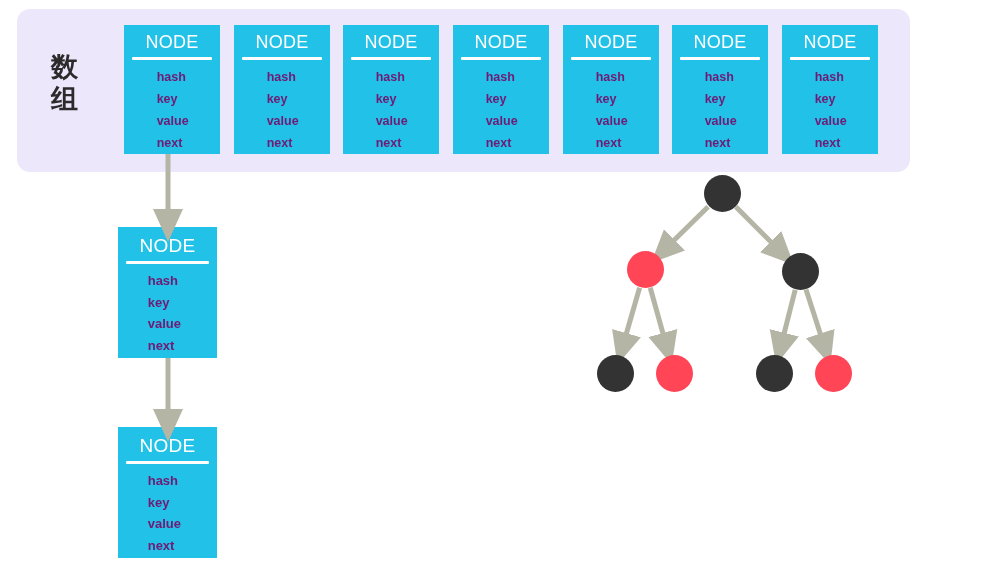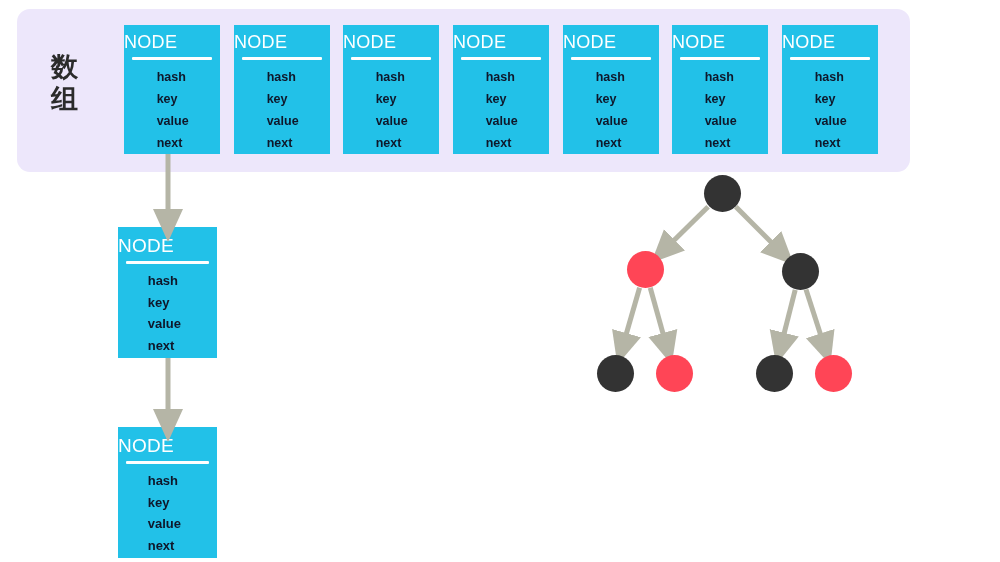--- a/index.html
+++ b/index.html
@@ -48,37 +48,38 @@
     background: #22C1E8;
     box-sizing: border-box;
     padding-top: 5px;
   }
   .node-card.top {
     top: 25px;
     width: 96px;
     height: 129px;
   }
   .node-title {
+    text-align: center;
     color: #ffffff;
     font-size: 18px;
     font-weight: 400;
     line-height: 24px;
     letter-spacing: 0.3px;
   }
   .node-divider {
     height: 3px;
     background: #ffffff;
     margin: 3px 8px 6px 8px;
     border-radius: 1px;
   }
   .node-fields {
     padding-left: 34%;
   }
   .node-field {
-    color: #0f172a;
+    color: #701a75;
     font-size: 12.5px;
     font-weight: bold;
     line-height: 22px;
     text-align: left;
   }
 
   
   .node-card.chain {
     left: 118px;
     width: 99px;

